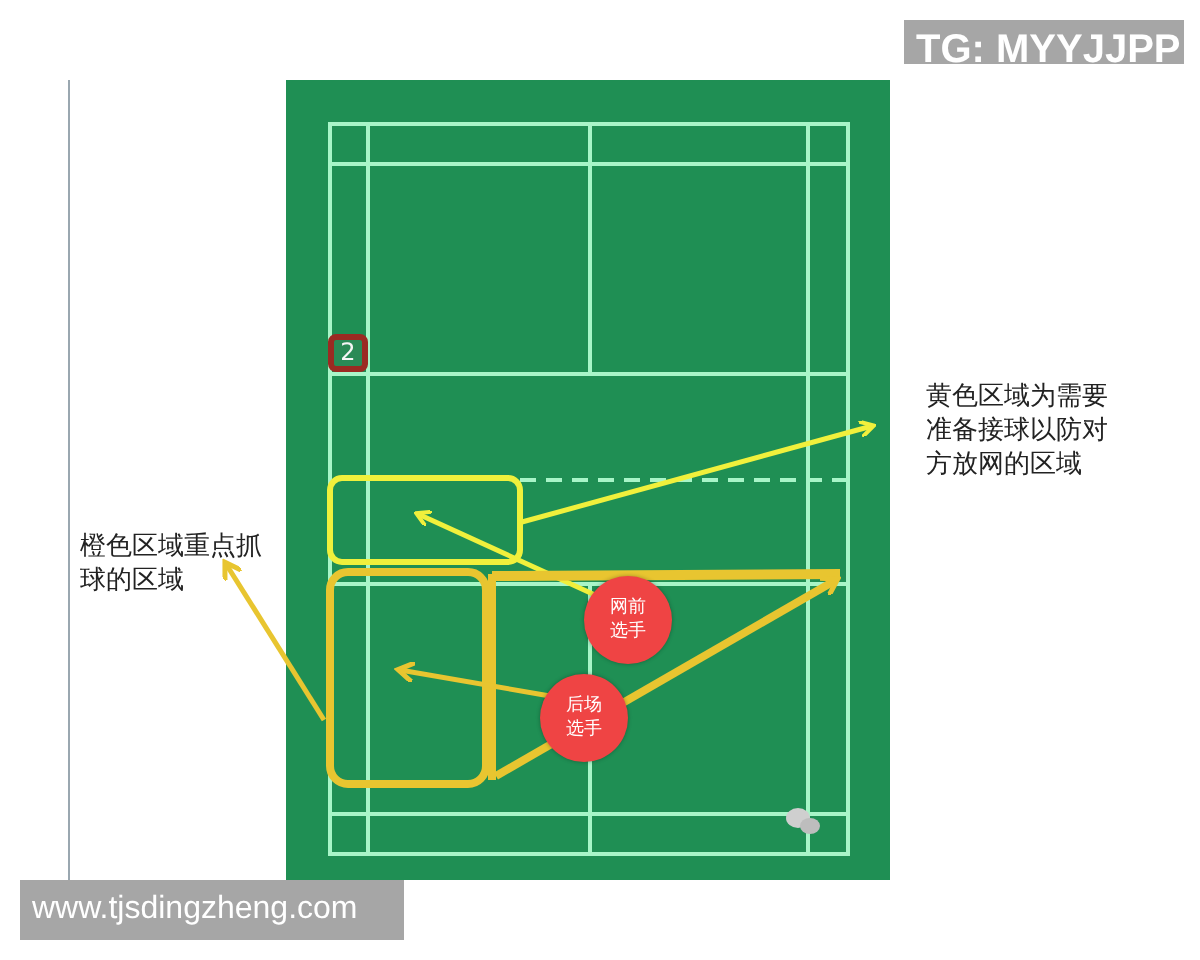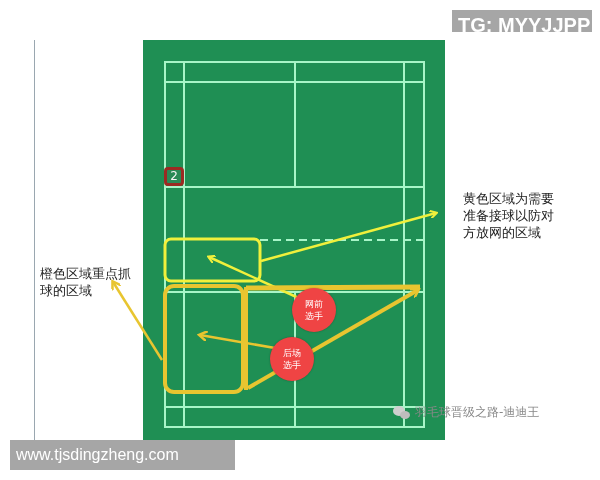--- a/index.html
+++ b/index.html
@@ -12,21 +12,21 @@
   .overlay { position: absolute; left: 0; top: 0; }
   .label-text {
     position: absolute; font-size: 13px; line-height: 17px; color: #222;
     white-space: pre-line;
   }
   .tag {
     position: absolute; background: #a6a6a6; color: #fff;
     font-family: "Liberation Sans", sans-serif;
   }
   .tg { left: 452px; top: 10px; width: 140px; height: 22px; font-size: 20px; line-height: 30px; padding-left: 6px; box-sizing: border-box; font-weight: bold; }
-  .site { left: 10px; top: 440px; width: 225px; height: 30px; font-size: 16px; line-height: 30px; padding-left: 6px; box-sizing: border-box; }
+  .site { left: 10px; top: 440px; width: 192px; height: 30px; font-size: 16px; line-height: 30px; padding-left: 6px; box-sizing: border-box; }
   .badge {
     position: absolute; left: 164px; top: 167px; width: 20px; height: 19px;
     background: #2a8a56; border: 3px solid #9b2a22; border-radius: 4px; box-sizing: border-box;
     color: #f5f5f5; font-size: 12px; line-height: 13px; text-align: center;
   }
   .player {
     position: absolute; width: 44px; height: 44px; border-radius: 50%;
     background: #ef4444; color: #fff; font-size: 9px; line-height: 12px;
     text-align: center; display: flex; align-items: center; justify-content: center;
     white-space: pre-line; box-shadow: 0 0 2px rgba(0,0,0,0.3);
@@ -98,16 +98,15 @@
 选手</div>
 
 <div class="label-text" style="left:463px; top:190px;">黄色区域为需要
 准备接球以防对
 方放网的区域</div>
 <div class="label-text" style="left:40px; top:265px;">橙色区域重点抓
 球的区域</div>
 
 <div class="watermark">
   <span class="wechat-icon"></span>
-  <span>羽毛球晋级之路-迪迪王</span>
 </div>
 
 <div class="tag site">www.tjsdingzheng.com</div>
 
 </body></html>

